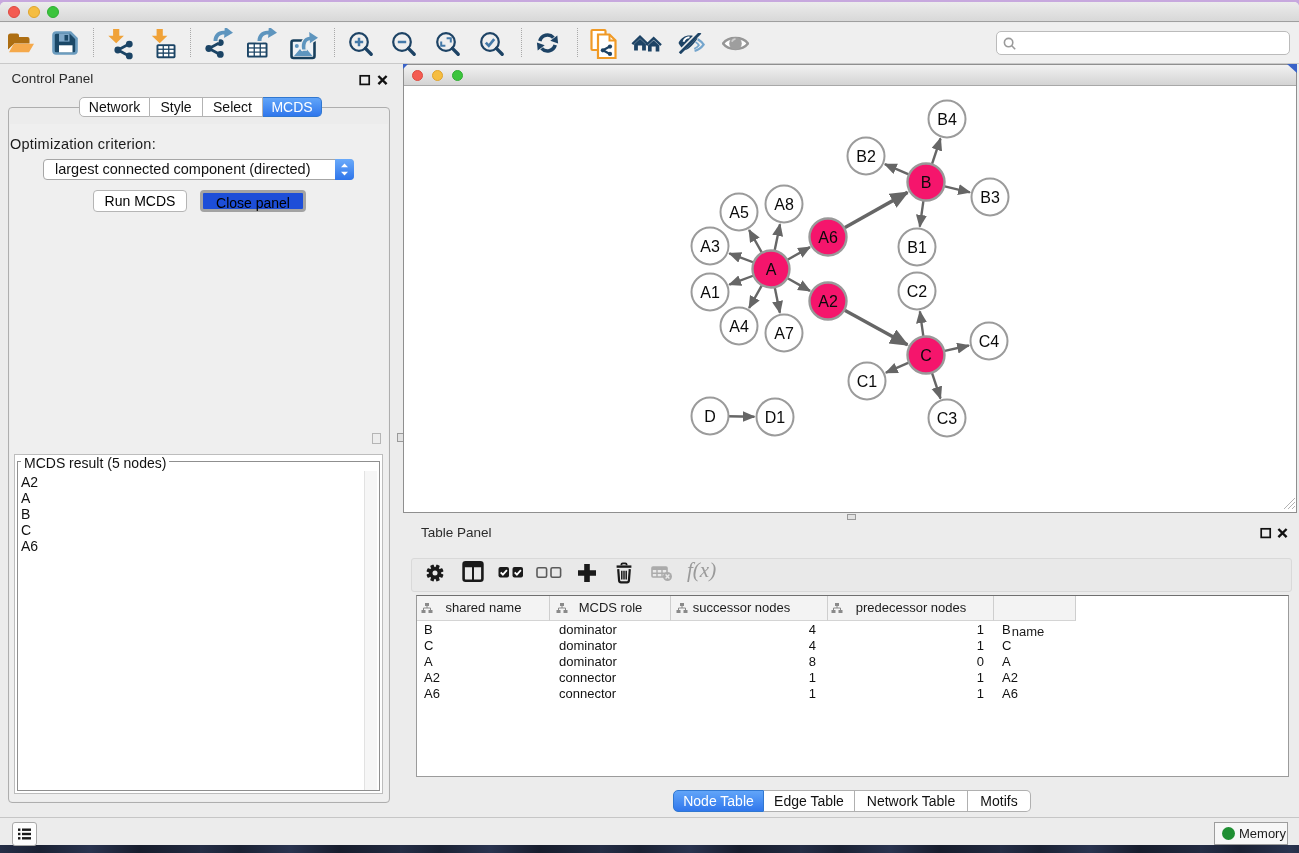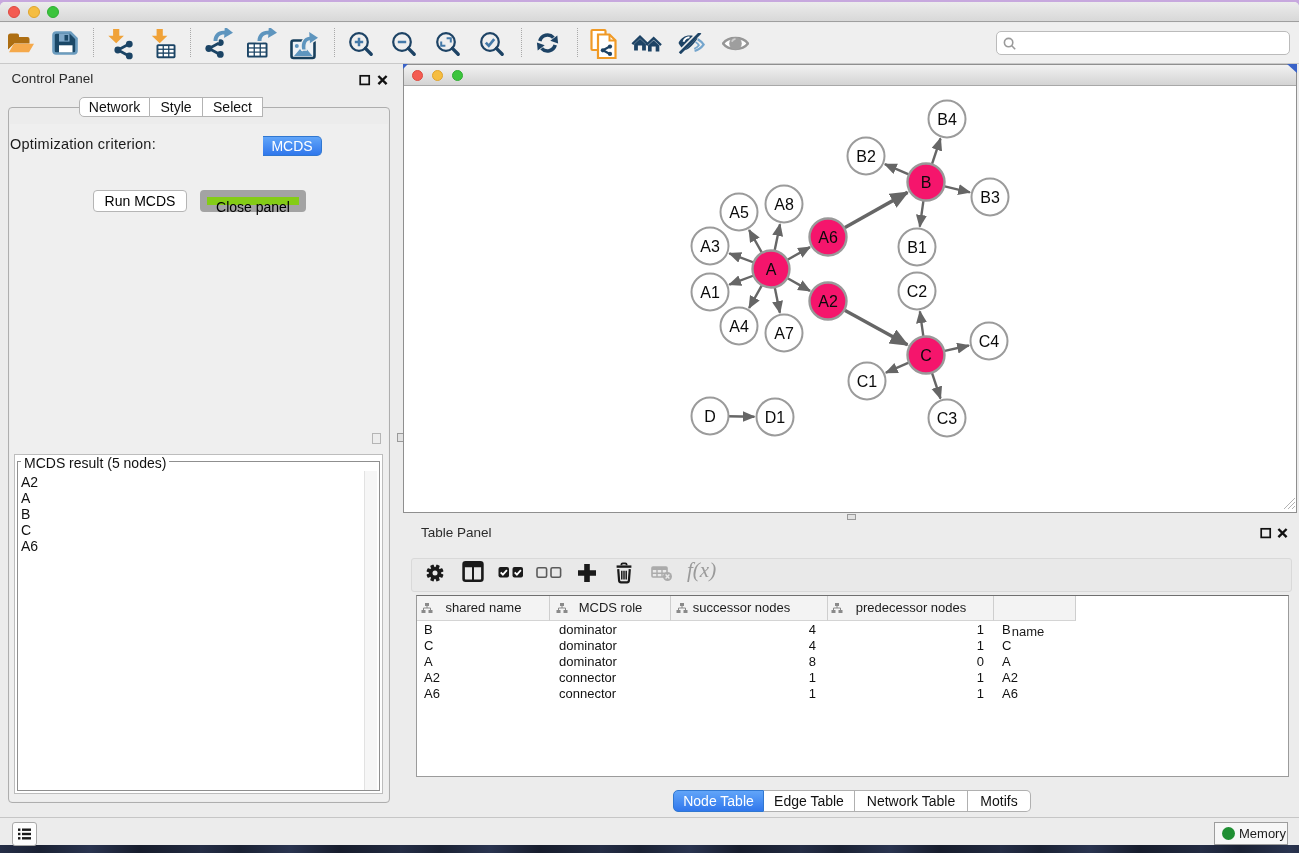--- a/index.html
+++ b/index.html
@@ -203,24 +203,32 @@
       <path d="M8.8,8.8 L12.2,12.2" stroke="#9a9a9a" stroke-width="1.6"></path>
     </svg>
 
   <div class="abs" id="cp-title">Control Panel</div>
   <div class="abs" id="cp-border"></div>
   <div class="abs" id="cp-inner"></div>
   <div class="tab" style="left:79px; width:71px; border-radius:5px 0 0 5px;">Network</div>
   <div class="tab" style="left:150px; width:53px; border-left:none;">Style</div>
   <div class="tab" style="left:203px; width:60px; border-left:none;">Select</div>
   <div class="tab" style="left:263px; width:59px; border-left:none; border-radius:0 5px 5px 0;
-       background:linear-gradient(180deg,#61a5f9,#3077ec); color:#fff; border-color:#3077d0;margin-top:39px;">MCDS</div>
+       background:linear-gradient(180deg,#61a5f9,#3077ec); color:#fff; border-color:#3077d0;">MCDS</div>
   <div class="abs" style="left:10px; top:136px; width:378px; text-align:left; font-size:14.5px; letter-spacing:0.25px; color:#1a1a1a;">Optimization criterion:</div>
+  <div class="abs" id="dropdown" style="left:43px; top:159px; width:311px; height:21px; background:#fff; border:1px solid #a6a6a6; border-radius:4px;">
+    <div class="abs" style="left:11px; top:1px; font-size:14.5px; color:#111;">largest connected component (directed)</div>
+    <div class="abs" style="right:-1px; top:-1px; width:19px; height:21px; border-radius:0 4px 4px 0; background:linear-gradient(180deg,#6aaafa,#2e75ea);">
+      <svg width="19" height="21" viewBox="0 0 19 21">
+          <path d="M6 8.2 L9.5 4.6 L13 8.2 Z M6 12.8 L9.5 16.4 L13 12.8 Z" fill="#fff"></path>
+        </svg>
+    </div>
+  </div>
   <div class="abs" style="left:93px; top:190px; width:94px; height:22px; background:#fff; border:1px solid #b5b5b5; border-radius:4px; font-size:14px; text-align:center; line-height:20px;">Run MCDS</div>
-  <div class="abs" style="left:200px; top:190px; width:106px; height:22px; background:#84cc16; border:7px solid #a3a3a3; border-radius:4px; font-size:14px; text-align:center; line-height:20px;">Close panel</div>
+  <div class="abs" style="left:200px; top:190px; width:106px; height:22px; background:#1d4ed8; border:3px solid #a3a3a3; border-radius:4px; font-size:14px; text-align:center; line-height:20px;">Close panel</div>
 
   <div class="abs" style="left:14px; top:454px; width:369px; height:340px; background:#fff; border:1px solid #bdbdbd;"></div>
   <div class="abs" style="left:17px; top:461px; width:363px; height:330px; border:1px solid #8f8f8f;"></div>
   <div class="abs" style="left:21px; top:455px; background:#fff; padding:0 3px; font-size:14px; color:#111;">MCDS result (5 nodes)</div>
   <div class="abs" style="left:364px; top:471px; width:13px; height:319px; background:#f6f6f6; border-left:1px solid #e2e2e2;"></div>
   <div class="abs" style="left:21px; top:474px; font-size:14px; color:#111; line-height:16px;">A2<br>A<br>B<br>C<br>A6</div>
 
   <div class="abs" style="left:397px; top:433px; width:7px; height:9px; background:#e2e2e2; border:1px solid #9a9a9a;"></div>
   <div class="abs" style="left:372px; top:433px; width:9px; height:11px; background:#ededed; border:1px solid #b5b5b5;"></div>
   <div class="abs" style="left:847px; top:514px; width:9px; height:6px; background:#e2e2e2; border:1px solid #9a9a9a;"></div>

